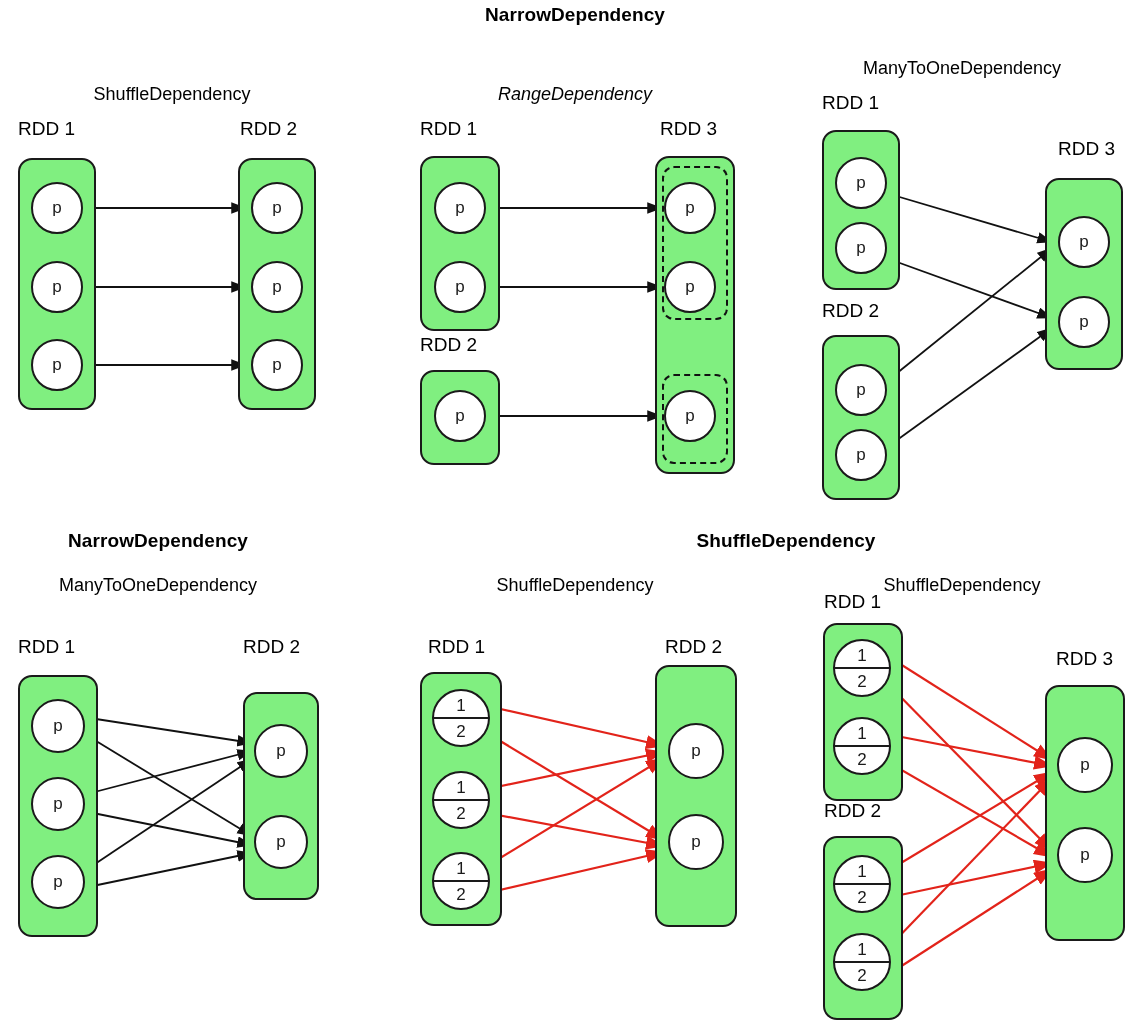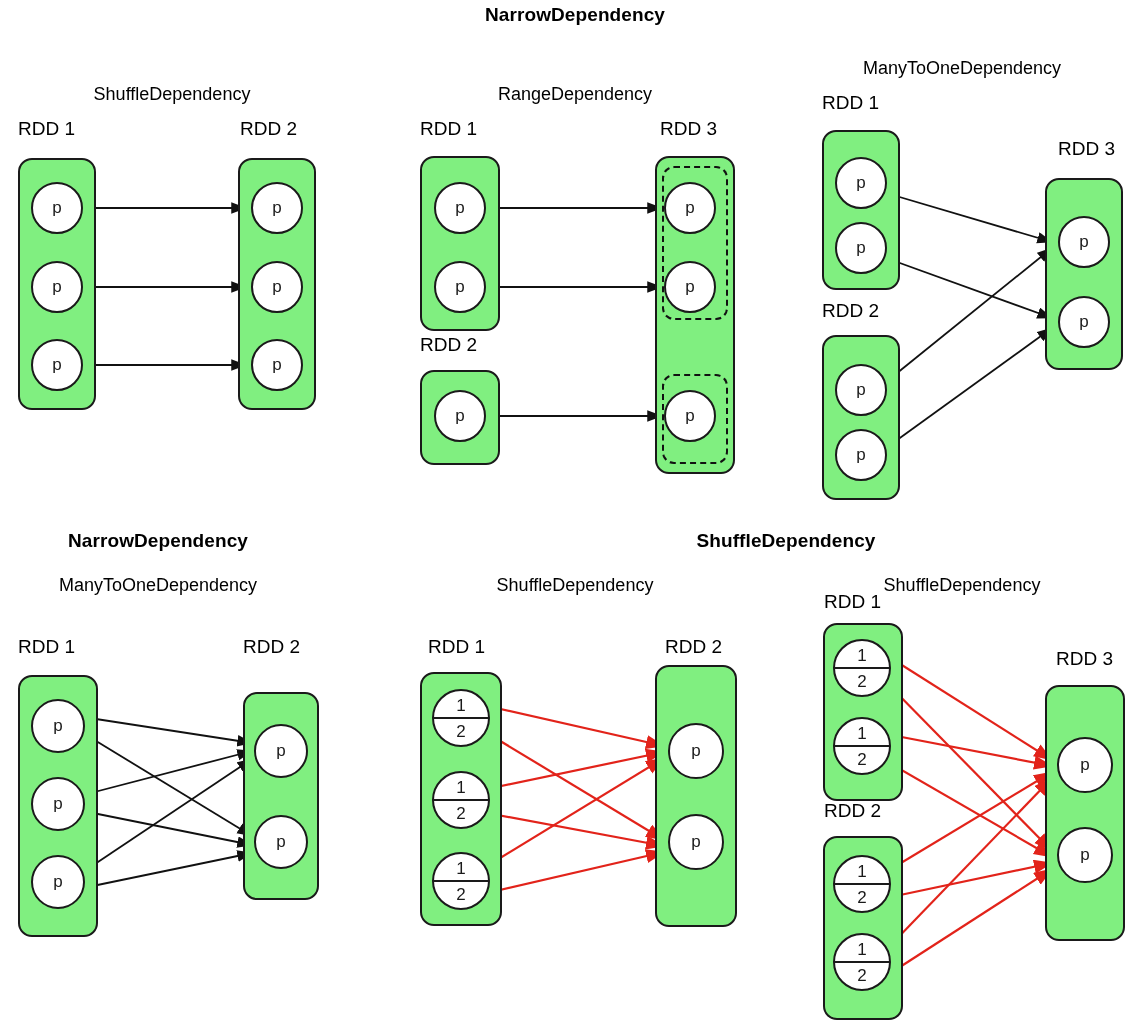--- a/index.html
+++ b/index.html
@@ -144,21 +144,21 @@
       <div class="rdd-label" style="left: 18px; top: 118px;">RDD 1</div>
       <div class="rdd-box" style="left: 18px; top: 158px; width: 78px; height: 252px;"></div>
       <div class="part" style="left: 31px; top: 182px; width: 52px; height: 52px;">p</div>
       <div class="part" style="left: 31px; top: 261px; width: 52px; height: 52px;">p</div>
       <div class="part" style="left: 31px; top: 339px; width: 52px; height: 52px;">p</div>
       <div class="rdd-label" style="left: 240px; top: 118px;">RDD 2</div>
       <div class="rdd-box" style="left: 238px; top: 158px; width: 78px; height: 252px;"></div>
       <div class="part" style="left: 251px; top: 182px; width: 52px; height: 52px;">p</div>
       <div class="part" style="left: 251px; top: 261px; width: 52px; height: 52px;">p</div>
       <div class="part" style="left: 251px; top: 339px; width: 52px; height: 52px;">p</div>
-      <div class="panel-title" style="left: 575px; top: 84px;">RangeDependency</div>
+      <div class="panel-title" style="left: 575px; top: 84px; font-style: italic;">RangeDependency</div>
       <div class="rdd-label" style="left: 420px; top: 118px;">RDD 1</div>
       <div class="rdd-box" style="left: 420px; top: 156px; width: 80px; height: 175px;"></div>
       <div class="part" style="left: 434px; top: 182px; width: 52px; height: 52px;">p</div>
       <div class="part" style="left: 434px; top: 261px; width: 52px; height: 52px;">p</div>
       <div class="rdd-label" style="left: 420px; top: 334px;">RDD 2</div>
       <div class="rdd-box" style="left: 420px; top: 370px; width: 80px; height: 95px;"></div>
       <div class="part" style="left: 434px; top: 390px; width: 52px; height: 52px;">p</div>
       <div class="rdd-label" style="left: 660px; top: 118px;">RDD 3</div>
       <div class="rdd-box" style="left: 655px; top: 156px; width: 80px; height: 318px;"></div>
       <div class="dashed-box" style="left: 662px; top: 166px; width: 66px; height: 154px;"></div>

